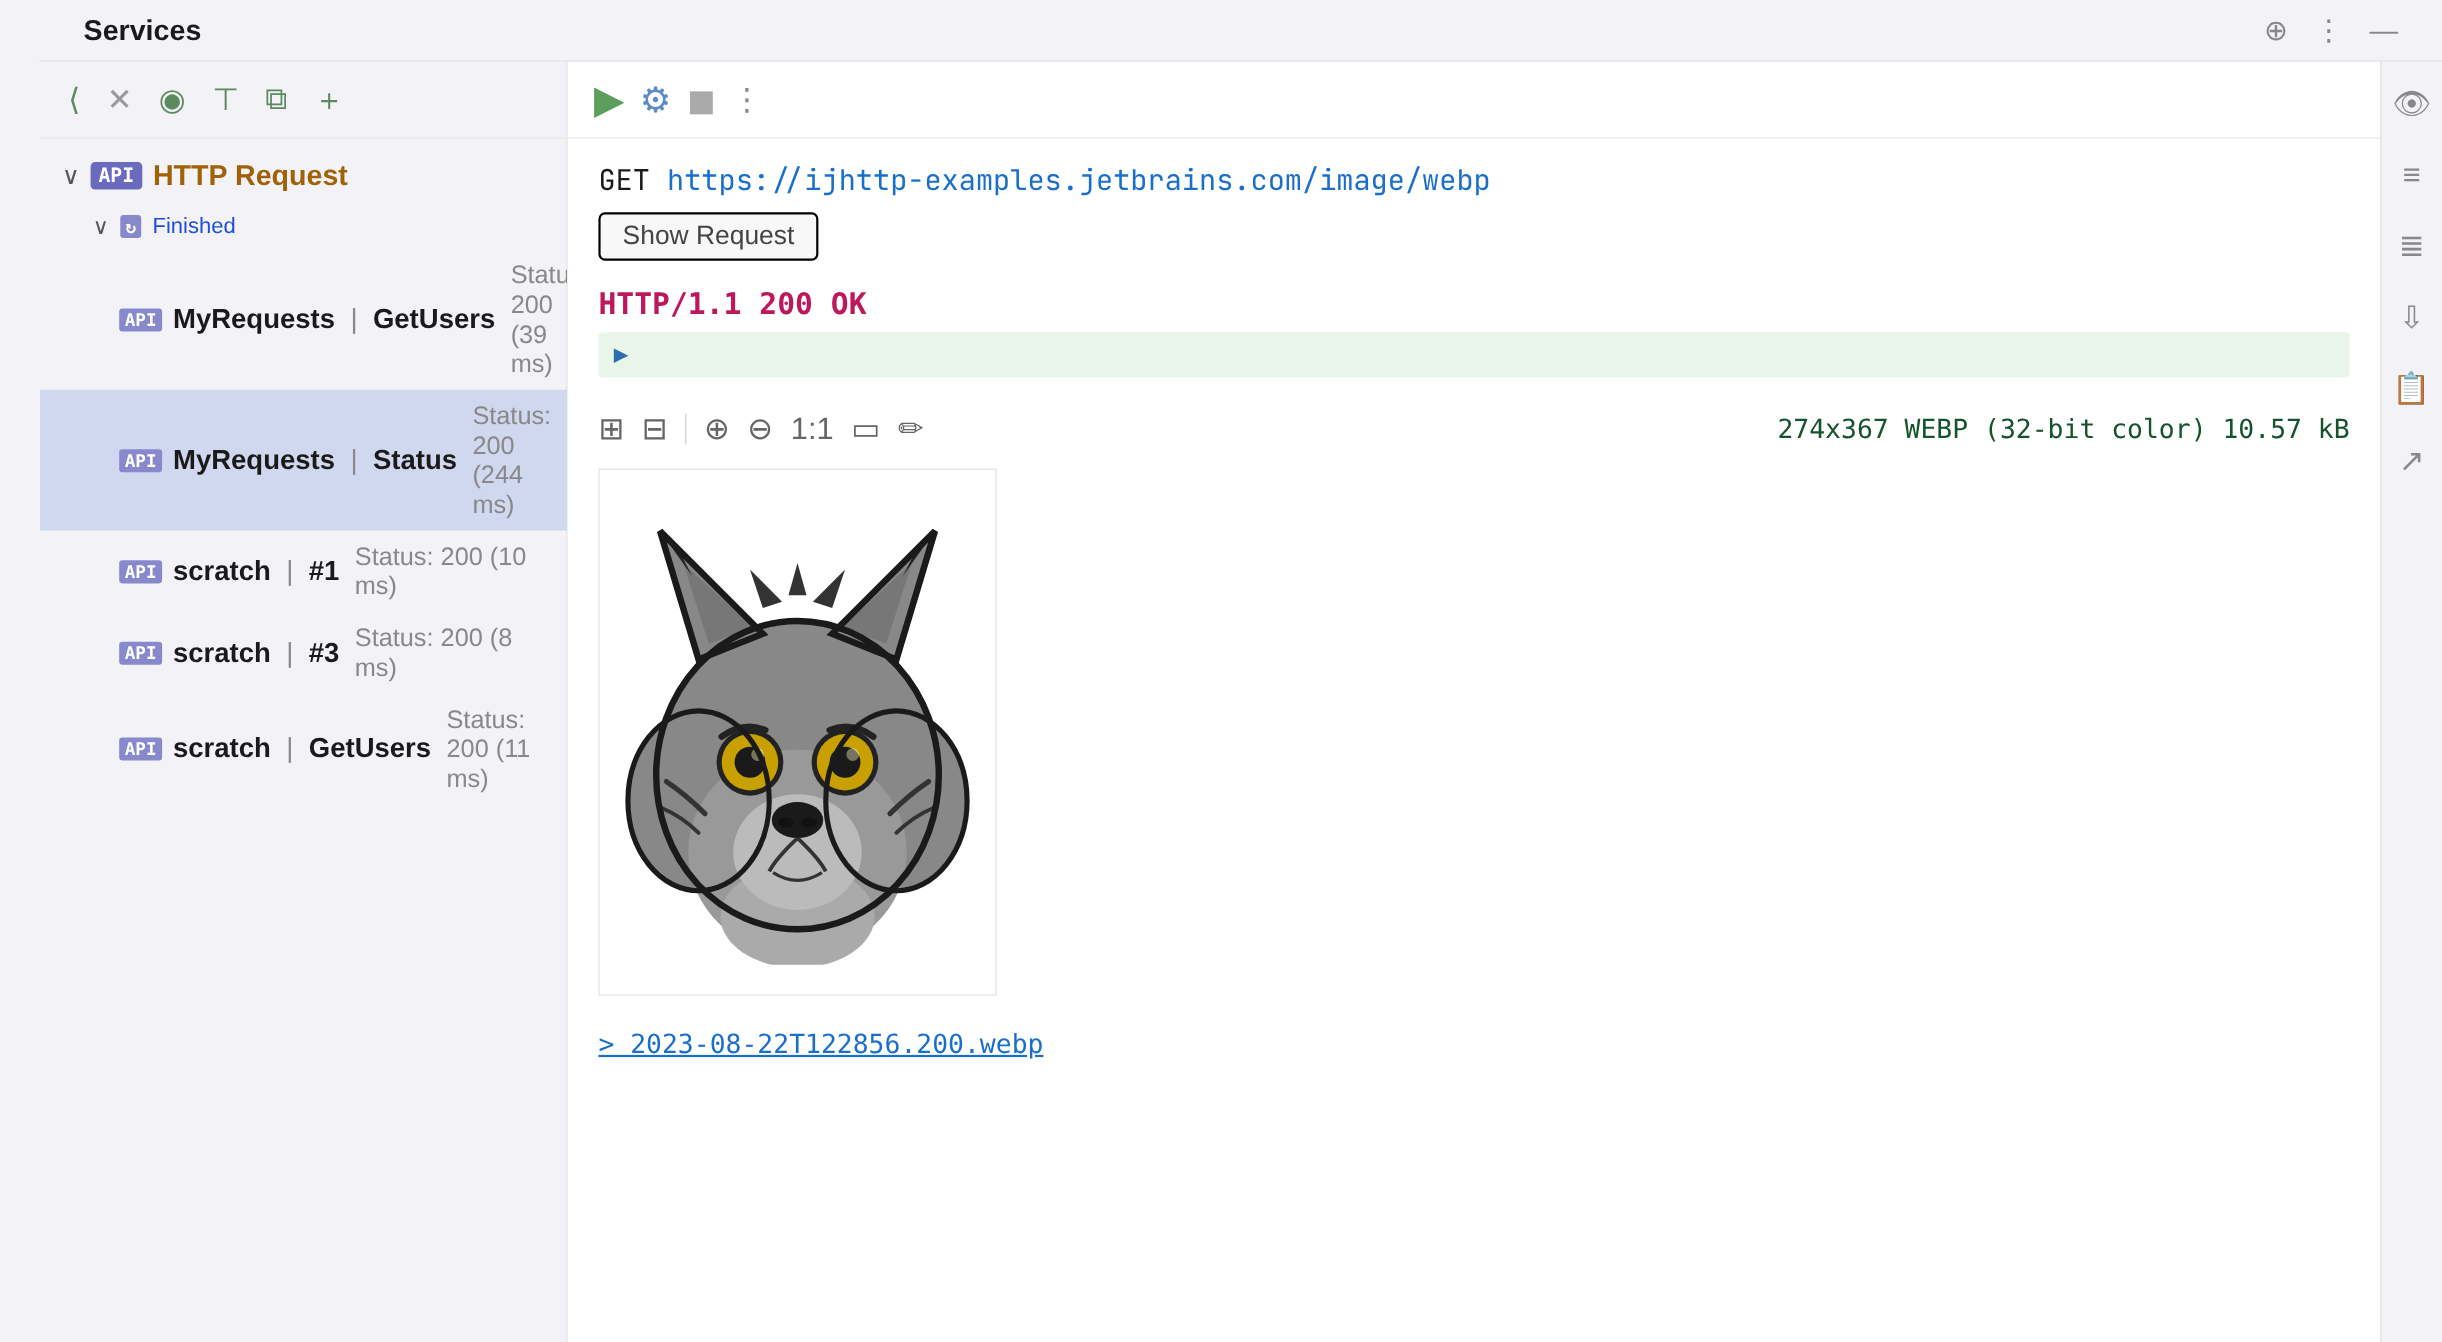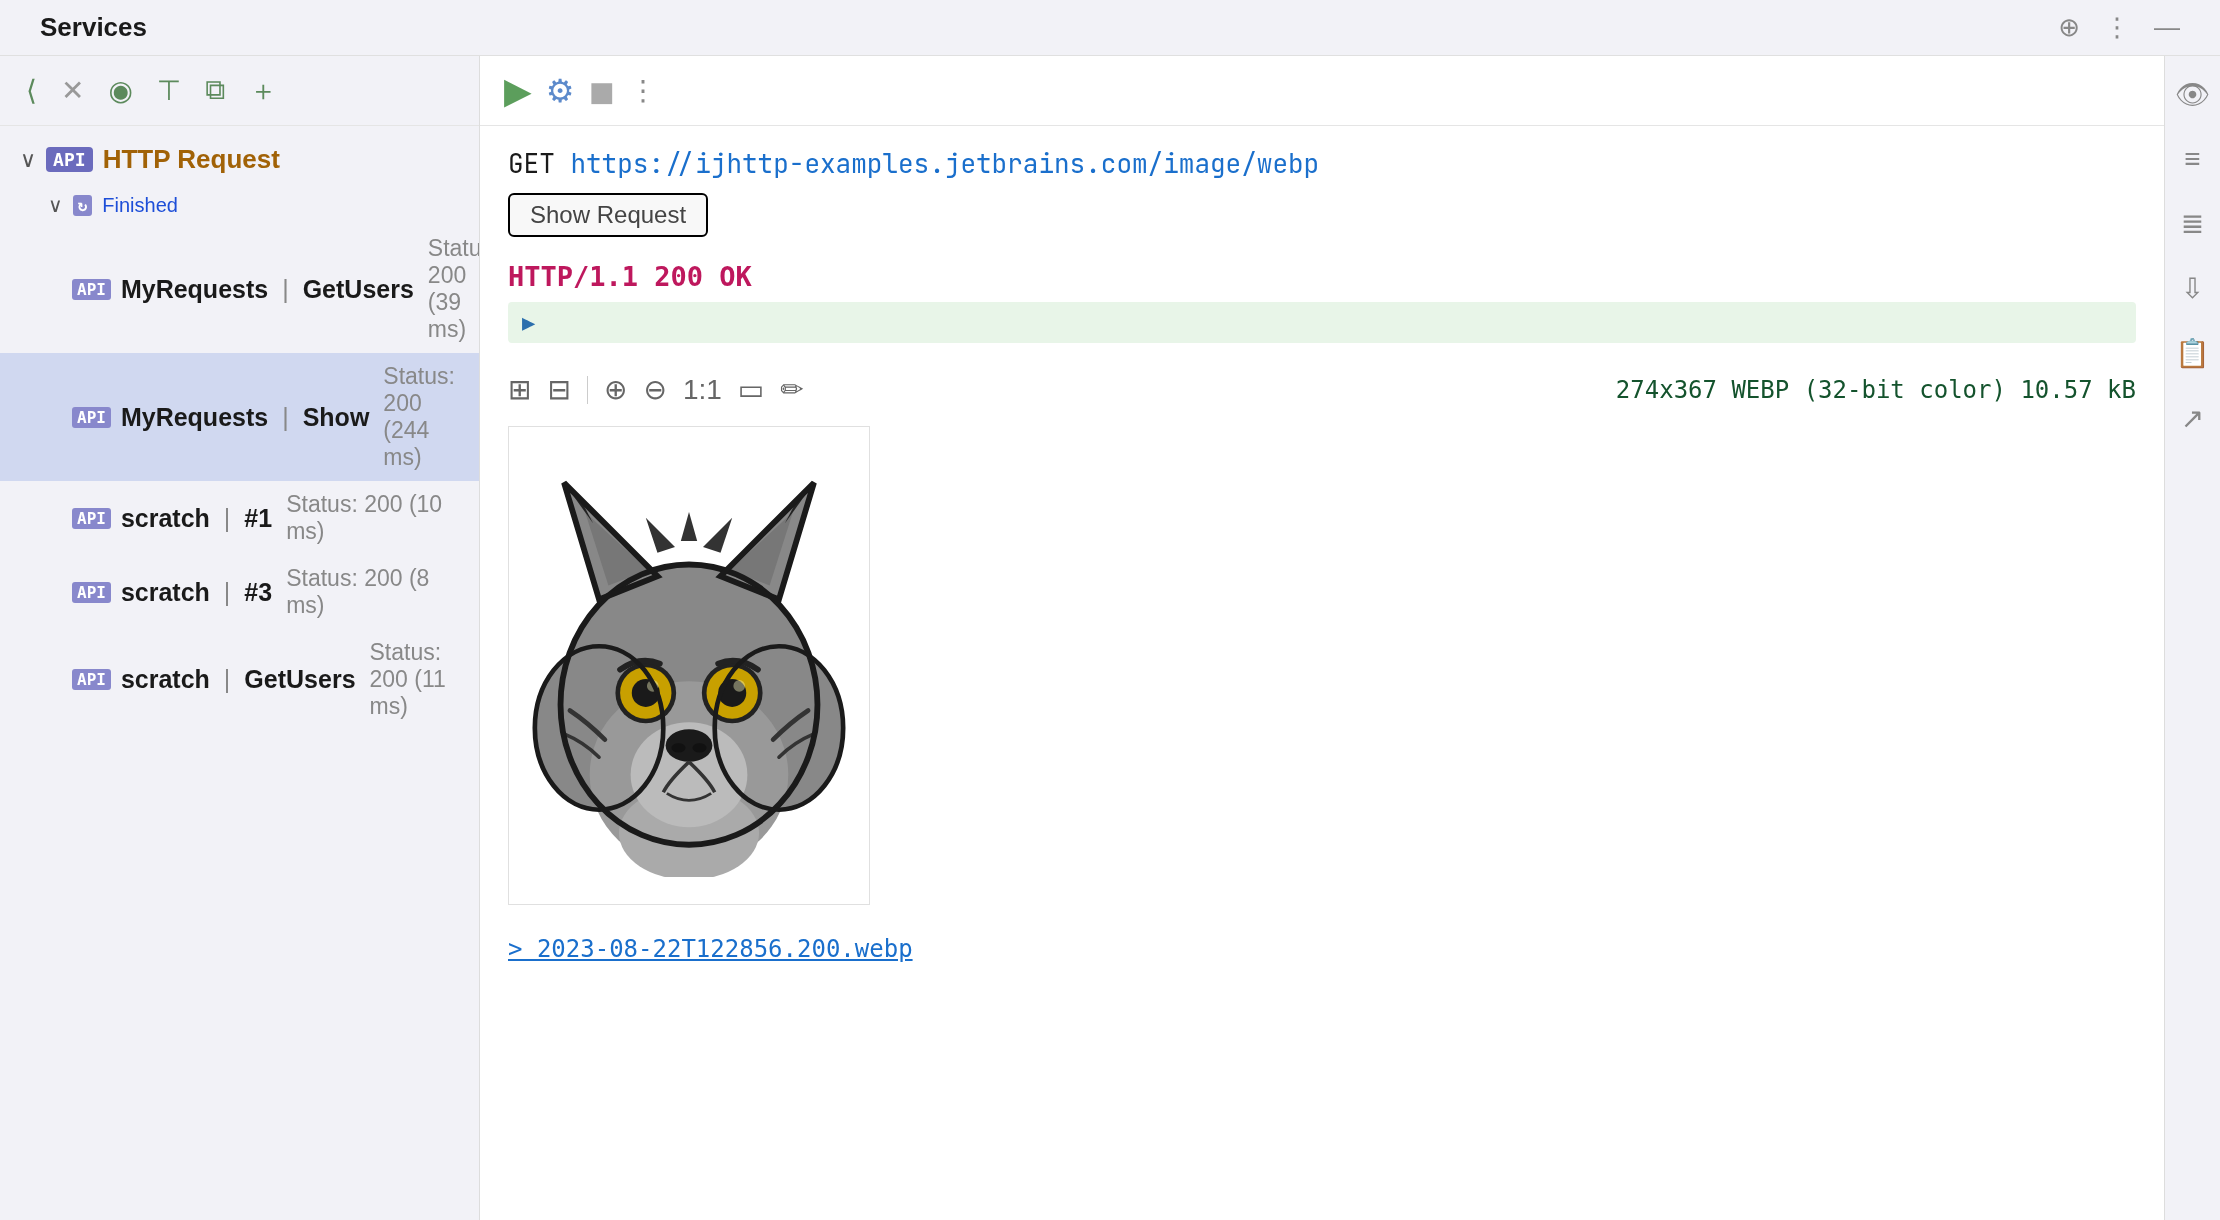--- a/index.html
+++ b/index.html
@@ -11,20 +11,21 @@
       overflow: hidden;
       font-size: 28px;
     }
 
     .app-window {
       width: 2220px;
       height: 1220px;
       background: #f2f2f7;
       display: flex;
       flex-direction: column;
+      padding-left: 36px;
     }
 
     .title-bar {
       height: 56px;
       background: #f2f2f7;
       display: flex;
       align-items: center;
       padding: 0 40px;
       border-bottom: 1px solid #e0e0e0;
       flex-shrink: 0;
@@ -384,21 +385,21 @@
           <span class="item-name">MyRequests</span>
           <span class="item-separator">|</span>
           <span class="item-sub">GetUsers</span>
           <span class="item-status">Status: 200 (39 ms)</span>
         </div>
 
         <div class="tree-item selected">
           <span class="api-badge-small">API</span>
           <span class="item-name">MyRequests</span>
           <span class="item-separator">|</span>
-          <span class="item-sub">Show</span>
+          <span class="item-sub">Status</span>
           <span class="item-status">Status: 200 (244 ms)</span>
         </div>
 
         <div class="tree-item">
           <span class="api-badge-small">API</span>
           <span class="item-name">scratch</span>
           <span class="item-separator">|</span>
           <span class="item-sub">#1</span>
           <span class="item-status">Status: 200 (10 ms)</span>
         </div>

